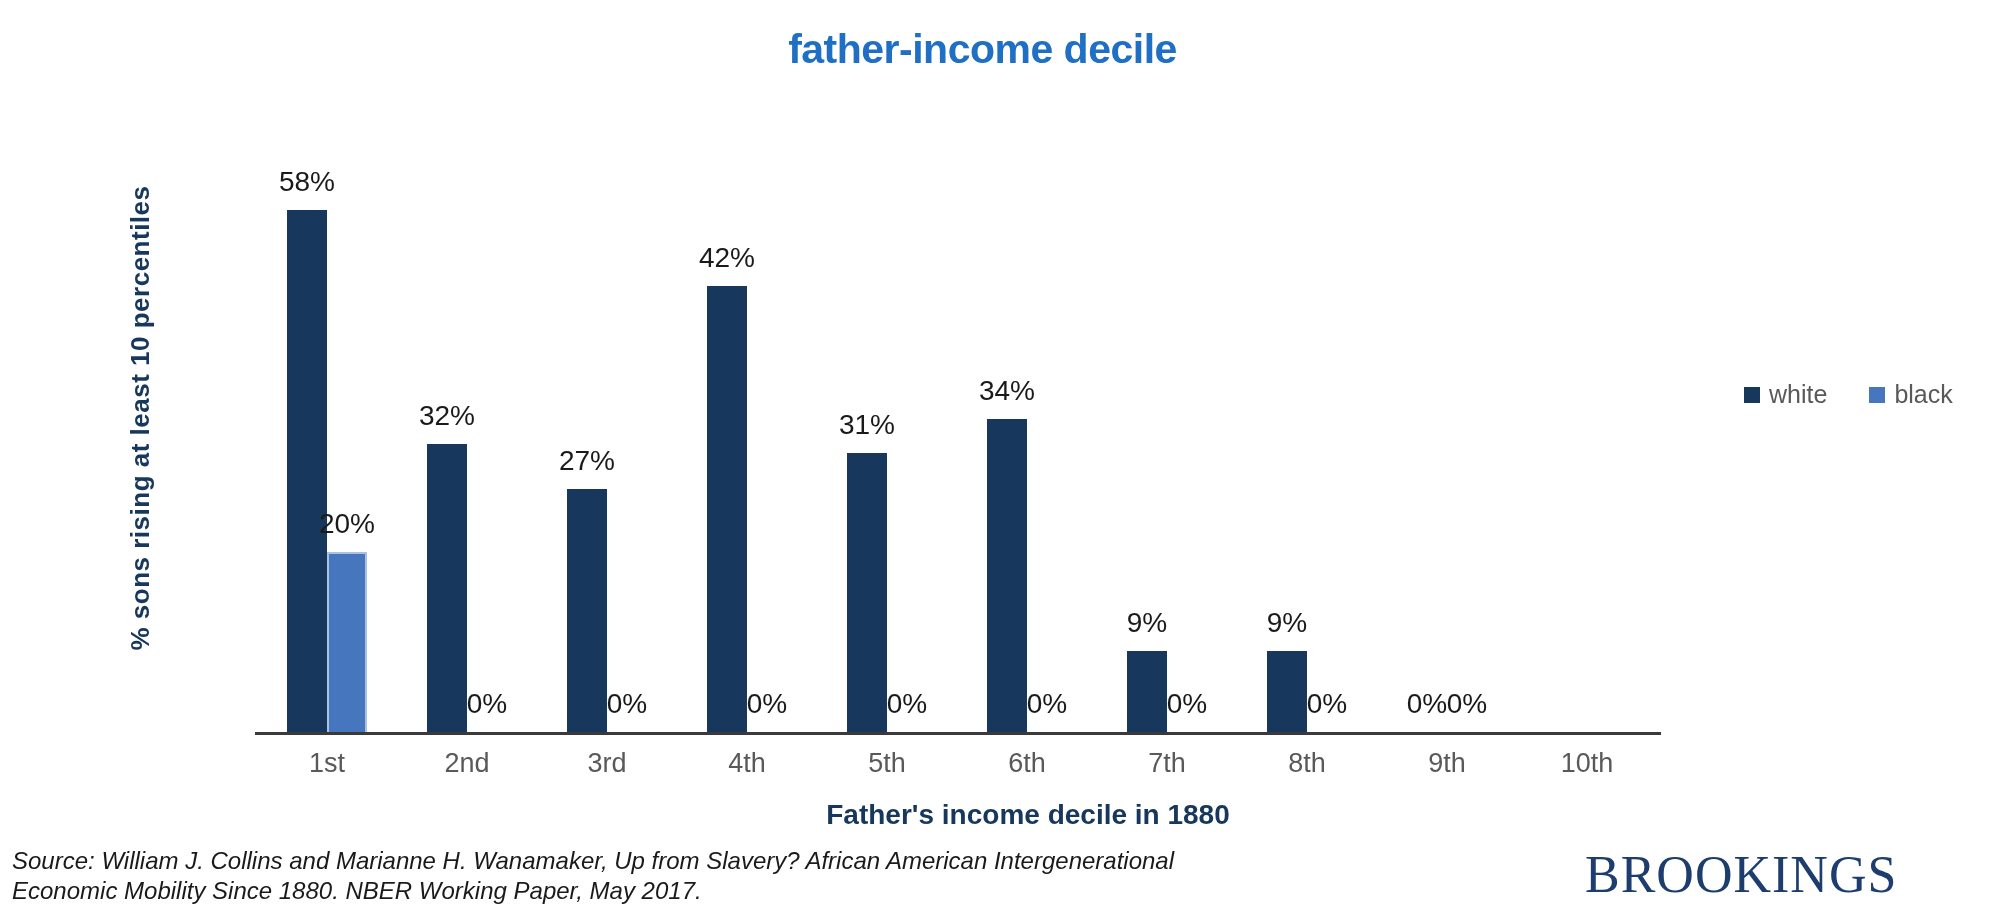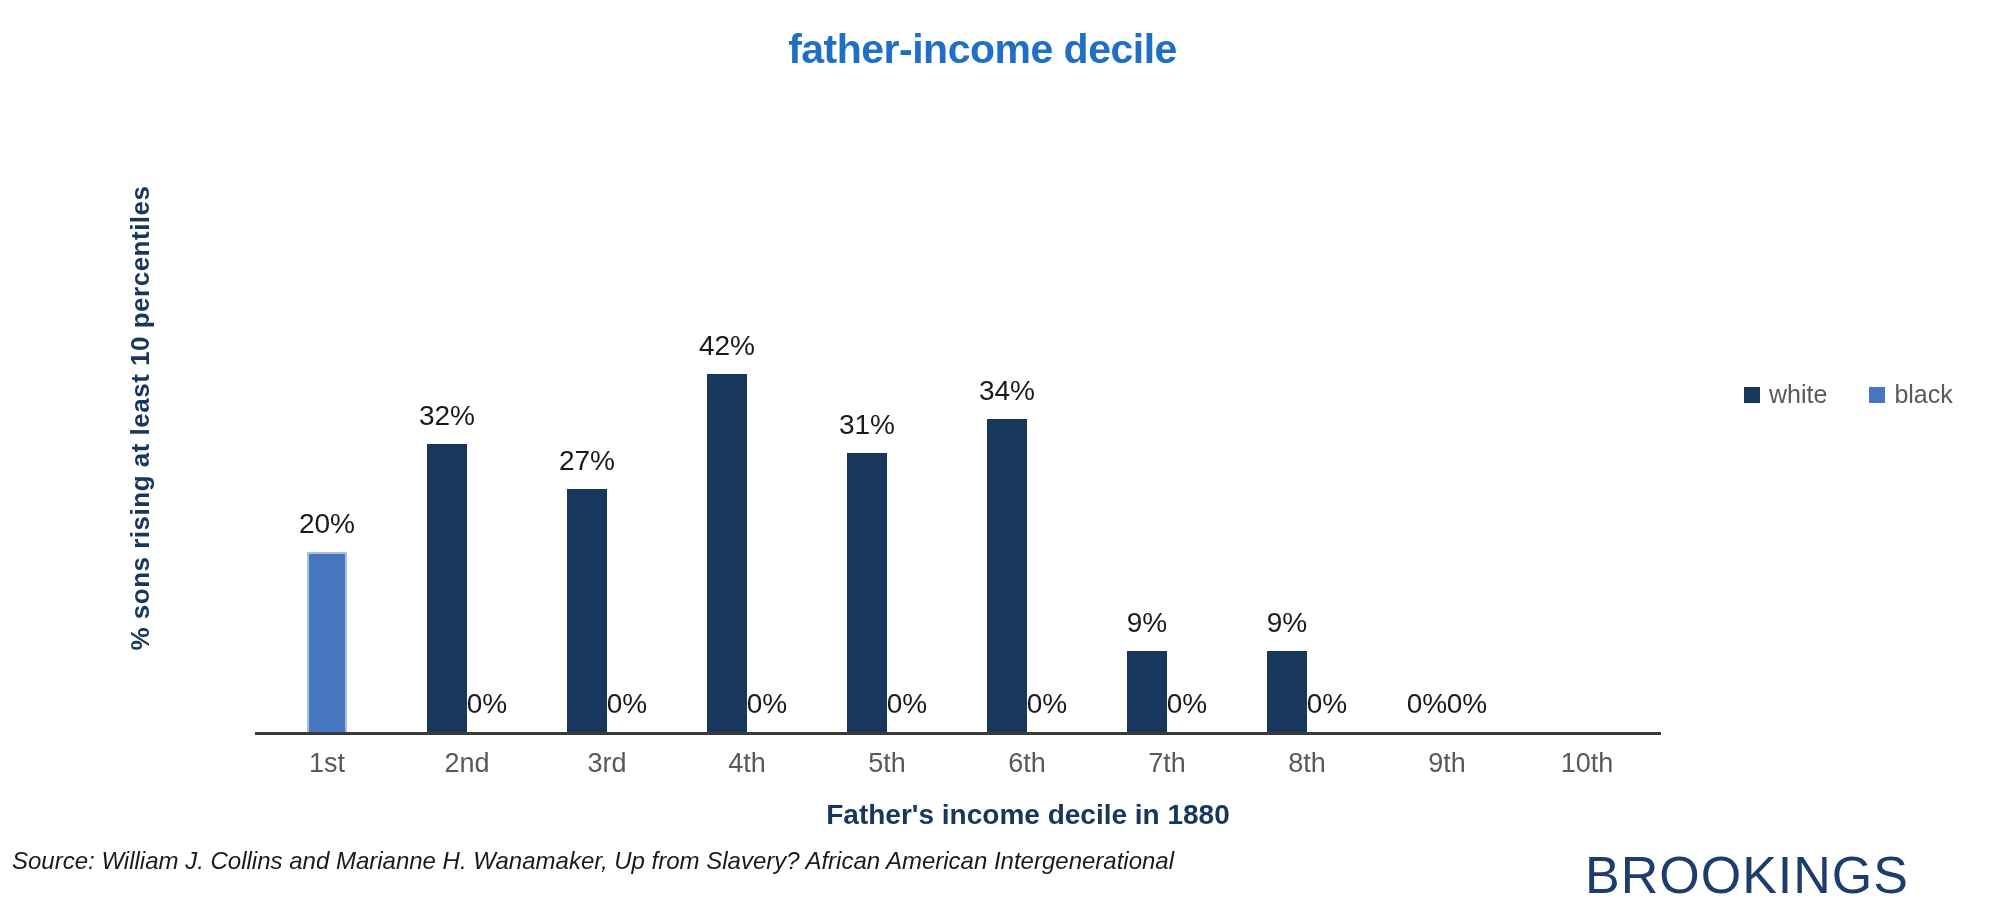--- a/index.html
+++ b/index.html
@@ -50,36 +50,40 @@
   }
   .legend{position:absolute;left:1744px;top:380px;display:flex;gap:42px;align-items:flex-start;}
   .legend-item{display:flex;align-items:center;gap:9px;font-size:25px;color:var(--muted);}
   .swatch{width:16px;height:16px;flex:0 0 16px;}
   .source{
     position:absolute;left:12px;top:846px;font-size:24px;line-height:30px;
     font-style:italic;color:var(--label);
   }
   .brand{
     position:absolute;left:1585px;top:845px;
-    font-family:Liberation Sans, sans-serif;font-size:52px;color:var(--brand-navy);
+    font-family:Liberation Serif, serif;font-size:52px;color:var(--brand-navy);
     letter-spacing:1px;
     text-align:right;
   }
 </style>
 </head>
 <body>
 
 <div class="title">
   <div>father-income decile</div>
 </div>
 
 <div class="ylabel">% sons rising at least 10 percentiles</div>
 
 <div class="plot">
     <div class="slot">
+      <div class="bar-wrap" style="height: 522px;">
+        <div class="bar-label">58%</div>
+        <div class="bar" style="background: rgb(23, 55, 93);"></div>
+      </div>
       <div class="bar-wrap" style="height: 180px;">
         <div class="bar-label">20%</div>
         <div class="bar bordered" style="background: rgb(69, 118, 190);"></div>
       </div>
     </div>
     <div class="slot">
       <div class="bar-wrap" style="height: 288px;">
         <div class="bar-label">32%</div>
         <div class="bar" style="background: rgb(23, 55, 93);"></div>
       </div>
@@ -90,21 +94,21 @@
     <div class="slot">
       <div class="bar-wrap" style="height: 243px;">
         <div class="bar-label">27%</div>
         <div class="bar" style="background: rgb(23, 55, 93);"></div>
       </div>
       <div class="bar-wrap" style="height: 0px;">
         <div class="bar-label">0%</div>
       </div>
     </div>
     <div class="slot">
-      <div class="bar-wrap" style="height: 358px;">
+      <div class="bar-wrap" style="height: 446px;">
         <div class="bar-label">42%</div>
         <div class="bar" style="background: rgb(23, 55, 93);"></div>
       </div>
       <div class="bar-wrap" style="height: 0px;">
         <div class="bar-label">0%</div>
       </div>
     </div>
     <div class="slot">
       <div class="bar-wrap" style="height: 279px;">
         <div class="bar-label">31%</div>
@@ -174,15 +178,16 @@
       <span>white</span>
     </div>
     <div class="legend-item">
       <span class="swatch" style="background: rgb(69, 118, 190);"></span>
       <span>black</span>
     </div>
   </div>
 
 <div class="source">
   <div>Source: William J. Collins and Marianne H. Wanamaker, Up from Slavery? African American Intergenerational</div>
+  <div>Economic Mobility Since 1880. NBER Working Paper, May 2017.</div>
 </div>
 
 <div class="brand">BROOKINGS</div>
 
 </body></html>

